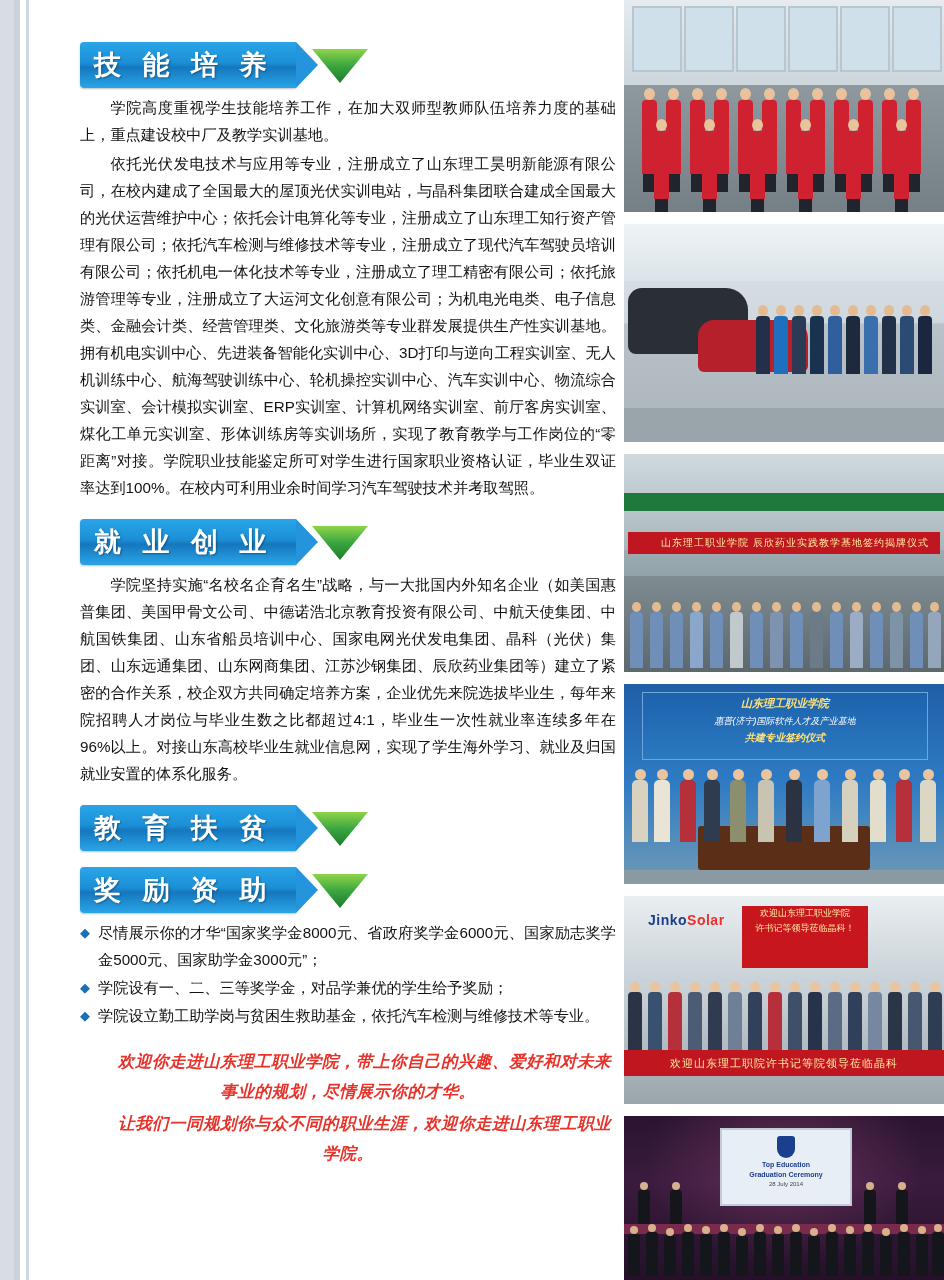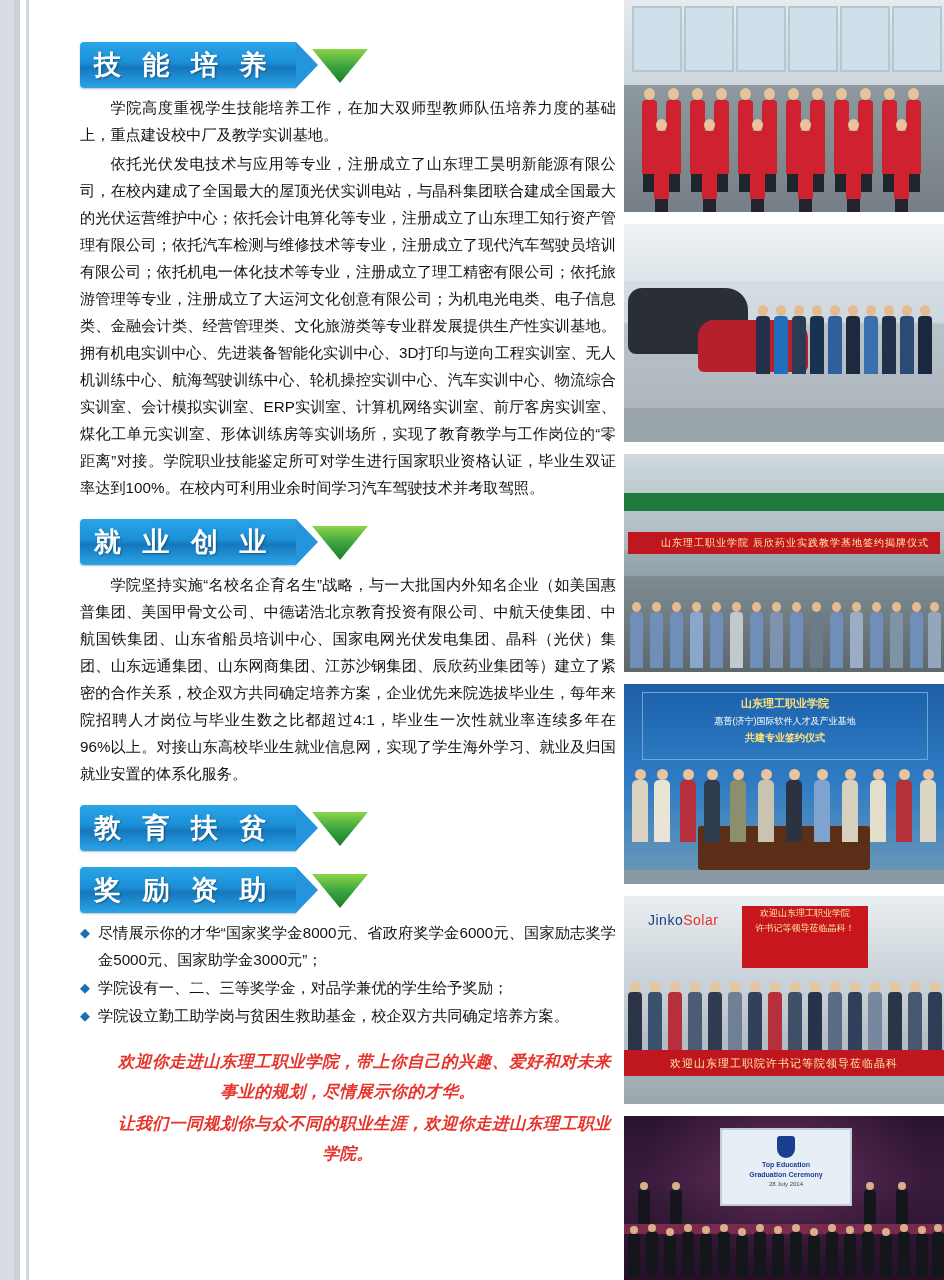--- a/index.html
+++ b/index.html
@@ -182,33 +182,33 @@
   .p3-bldg { position:absolute; left:0; top:0; width:100%; height:44%; background: linear-gradient(to bottom,#cfd9de,#a9b7bd); }
   .p3-green { position:absolute; left:0; top:18%; width:100%; height:18px; background:#1e7a3c; }
   .p3-banner { position:absolute; left:4px; top:36%; width:312px; height:22px; background:#c0161f; }
   .p3-banner span { display:block; color:#ffe9a0; font-size:10px; line-height:22px; text-align:center; letter-spacing:1px;margin-left:22px; }
   .p3-crowd { position:absolute; left:0; bottom:0; width:100%; height:44%; background:linear-gradient(to bottom,#7e8c92,#5d686d); }
   .p3-p { position:absolute; bottom:4px; width:13px; height:56px; background:#6f8fb8; border-radius:4px 4px 0 0; }
   .p3-p .hd { position:absolute; left:2px; top:-10px; width:9px; height:10px; border-radius:50%; background:#e3bb93; }
 
   
   #p4 { top: 684px; height: 200px; background: linear-gradient(to bottom,#1f5fa8 0%,#2f7cc4 50%,#6f9ab5 100%); }
-  .p4-screen { position:absolute; left:18px; top:8px; width:284px; height:66px; background: linear-gradient(to bottom,#1d62ad,#2b79c0); border:1px solid #6ea6d8; }
+  .p4-screen { position:absolute; left:18px; top:8px; width:284px; height:66px; background: linear-gradient(to bottom,#1d62ad,#2b79c0); border:1px solid #6ea6d8;font-style:italic; }
   .p4-screen .l1 { color:#ffe27a; font-size:11px; text-align:center; line-height:20px; font-weight:bold; }
   .p4-screen .l2 { color:#ffffff; font-size:9px; text-align:center; line-height:16px; }
   .p4-screen .l3 { color:#ffe27a; font-size:10px; text-align:center; line-height:18px; font-weight:bold; }
   .p4-table { position:absolute; left:74px; bottom:14px; width:172px; height:44px; background:#5a2e17; border-radius:3px; }
   .p4-floor { position:absolute; left:0; bottom:0; width:100%; height:14px; background:#8a9aa2; }
   .p4-p { position:absolute; bottom:42px; width:16px; height:62px; border-radius:5px 5px 0 0; }
   .p4-p .hd { position:absolute; left:3px; top:-11px; width:11px; height:11px; border-radius:50%; background:#e9c49c; }
 
   
   #p5 { top: 896px; height: 208px; background: linear-gradient(to bottom,#dfe5e9 0%,#cbd3d8 42%,#9aa5ac 100%); }
   .p5-top { position:absolute; left:0; top:0; width:100%; height:42%; background:linear-gradient(to bottom,#e9eef1,#c8d1d7); }
-  .p5-logo { position:absolute; left:24px; top:16px; font-size:14px; font-weight:normal; color:#1a3f86; letter-spacing:0.5px;text-align:right; }
+  .p5-logo { position:absolute; left:24px; top:16px; font-size:14px; font-weight:bold; color:#1a3f86; letter-spacing:0.5px;text-align:right; }
   .p5-logo i { color:#e8322a; font-style:normal; }
   .p5-red { position:absolute; left:118px; top:10px; width:126px; height:62px; background:#c8161f; }
   .p5-red span { display:block; color:#ffe9a0; font-size:9px; line-height:15px; text-align:center; }
   .p5-banner { position:absolute; left:0; bottom:28px; width:100%; height:26px; background:#c0161f; }
   .p5-banner span { display:block; color:#ffe9a0; font-size:11px; line-height:26px; text-align:center; letter-spacing:1px; }
   .p5-crowd { position:absolute; left:0; bottom:54px; width:100%; height:66px; }
   .p5-p { position:absolute; bottom:0; width:14px; height:58px; border-radius:4px 4px 0 0; }
   .p5-p .hd { position:absolute; left:2px; top:-10px; width:10px; height:10px; border-radius:50%; background:#e9c49c; }
 
   
@@ -275,21 +275,21 @@
     <div class="section-head">
       <div class="head-band"></div>
       <div class="head-text">奖 励 资 助</div>
       <svg class="head-arrow-svg" width="56" height="38" viewBox="0 0 56 38">
         <polygon points="0,2 56,2 28,36" fill="url(#gsk)"></polygon>
       </svg>
     </div>
     <ul class="bullets">
       <li><span class="dia">◆</span><span>尽情展示你的才华“国家奖学金8000元、省政府奖学金6000元、国家励志奖学金5000元、国家助学金3000元”；</span></li>
       <li><span class="dia">◆</span><span>学院设有一、二、三等奖学金，对品学兼优的学生给予奖励；</span></li>
-      <li><span class="dia">◆</span><span>学院设立勤工助学岗与贫困生救助基金，校企双方共同确定培养方案。</span></li>
+      <li><span class="dia">◆</span><span>学院设立勤工助学岗与贫困生救助基金，依托汽车检测与维修技术等专业。</span></li>
     </ul>
 
     <div class="closing">
       <p>欢迎你走进山东理工职业学院，带上你自己的兴趣、爱好和对未来事业的规划，尽情展示你的才华。</p>
       <p>让我们一同规划你与众不同的职业生涯，欢迎你走进山东理工职业学院。</p>
     </div>
 
   </div>
 
   <div class="right-col">

